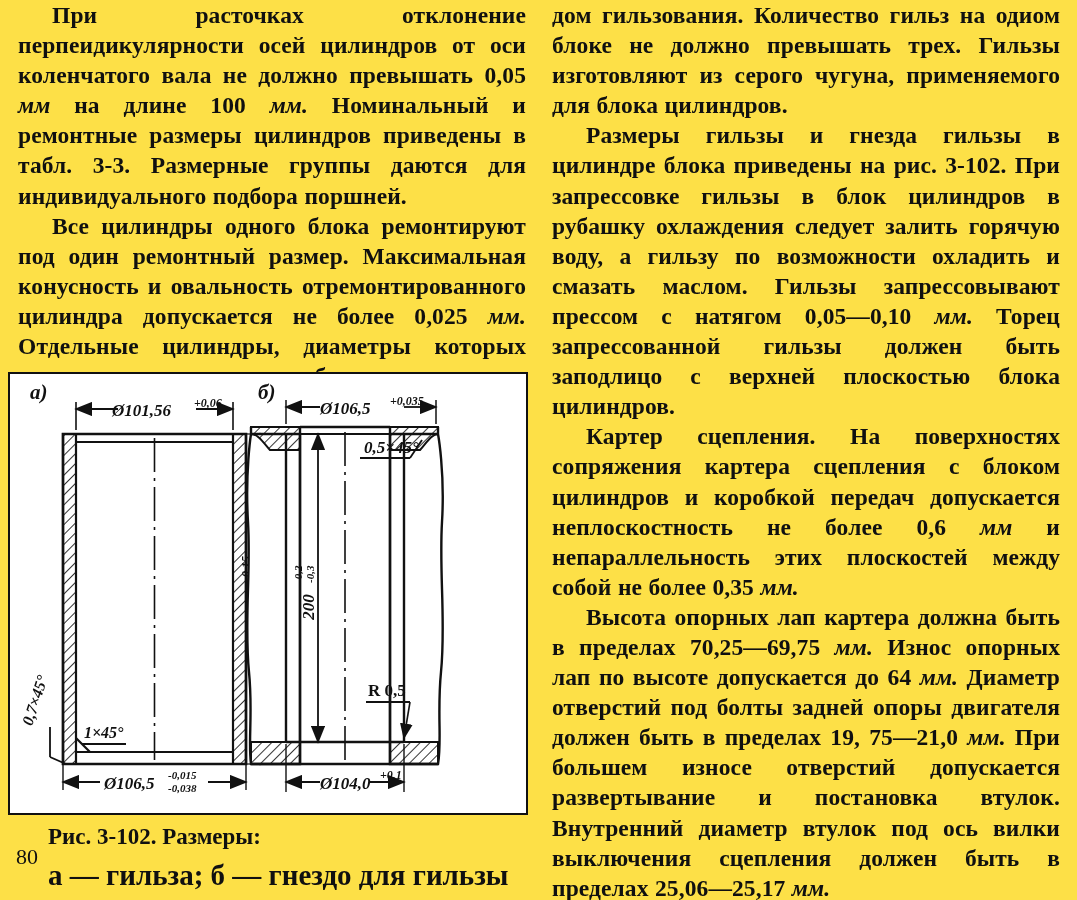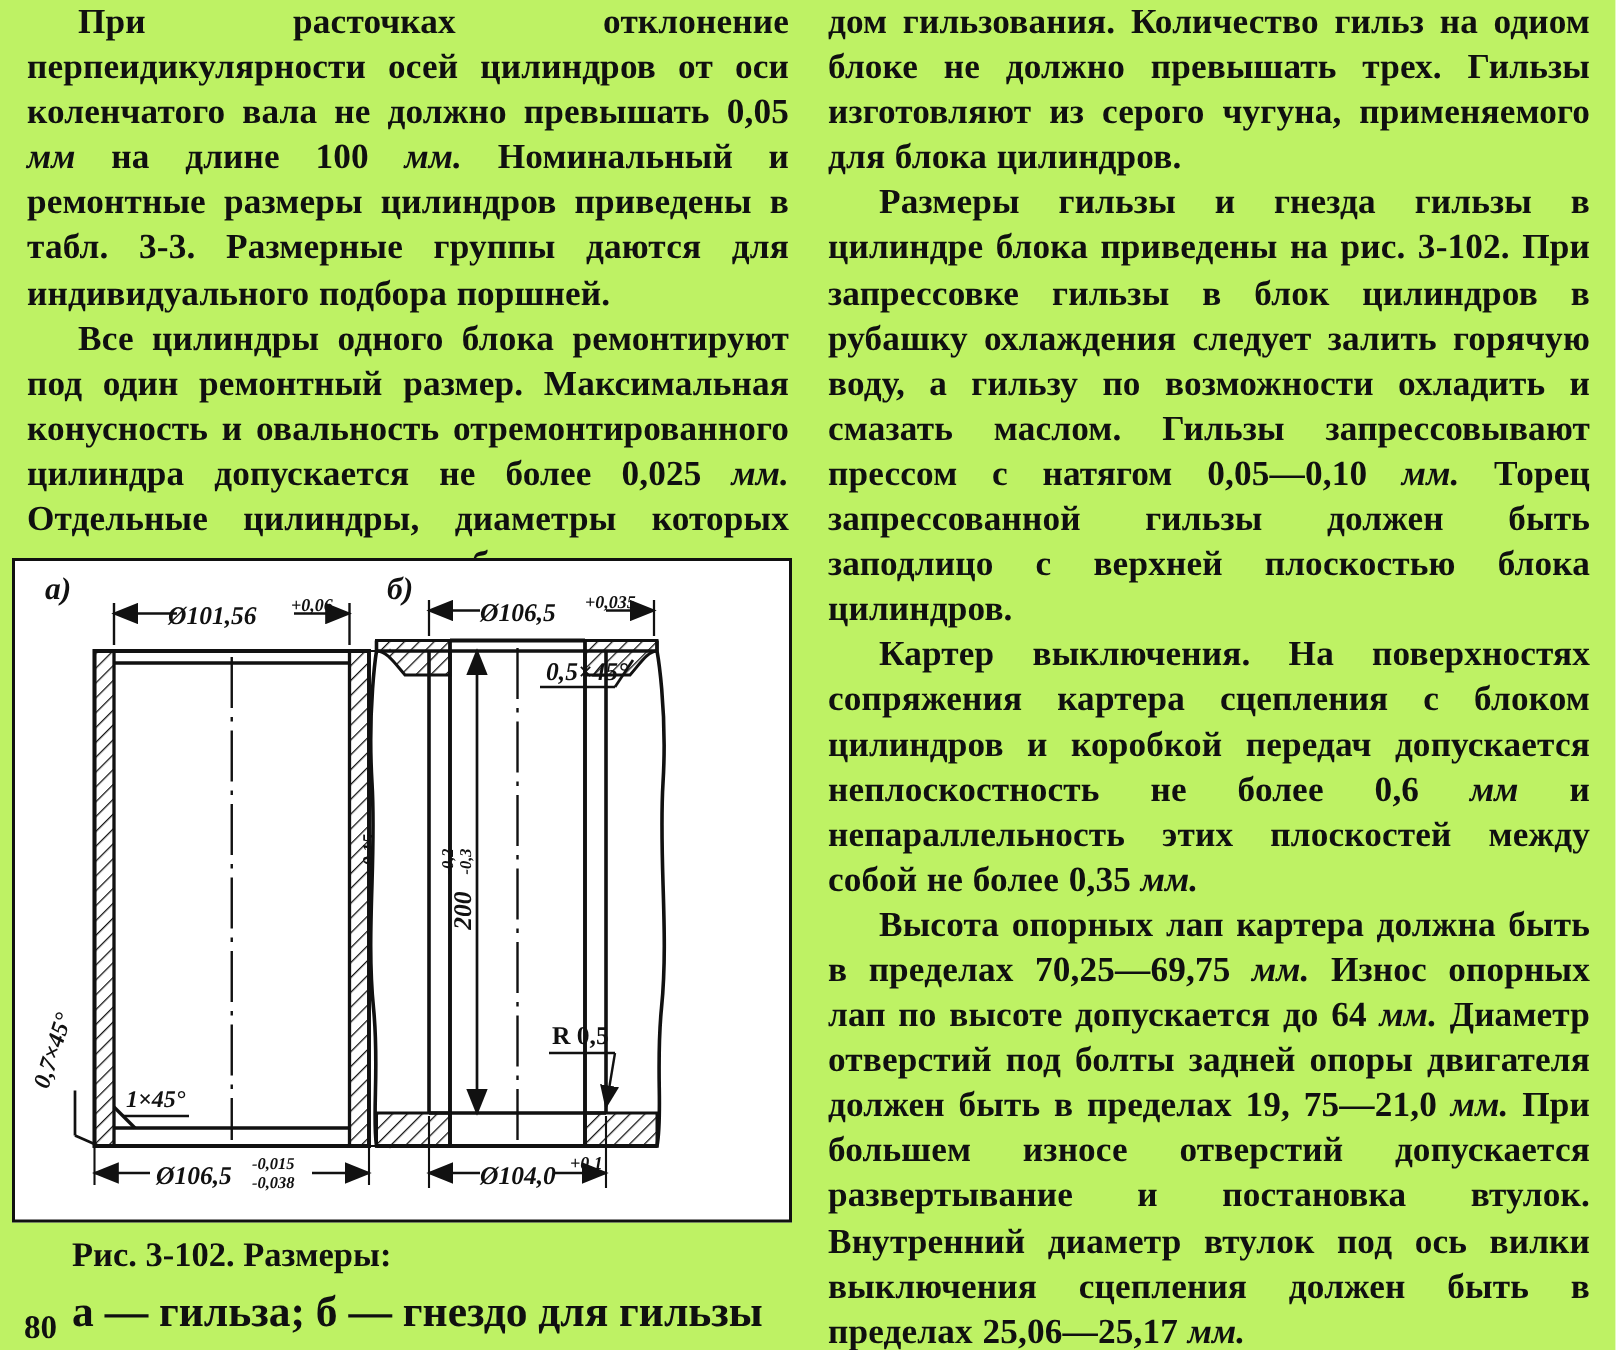--- a/index.html
+++ b/index.html
@@ -4,21 +4,21 @@
 <style>
   html, body {
     margin: 0;
     padding: 0;
     background: #ffffff;
   }
   .page {
     position: relative;
     width: 1077px;
     height: 900px;
-    background: #bef264;
+    background: #fde047;
     overflow: hidden;
     font-family: "Liberation Serif", "DejaVu Serif", serif;
     color: #101010;
   }
   .col {
     position: absolute;
     top: 0;
     width: 508px;
   }
   .col-left  { left: 18px;  }
@@ -68,39 +68,39 @@
   }
   .fig-caption .sub {
     font-size: 29px;
     font-weight: 600;
     display: block;
     margin-top: 8px;
   }
   .page-number {
     position: absolute;
     left: 16px;
-    top: 872px;
+    top: 844px;
     font-size: 22px;
-    font-weight: 700;
+    font-weight: 400;
   }
 </style>
 </head>
 <body>
 
 <div class="page">
 
   <div class="col col-left">
     <p class="para"><span>При расточках отклонение перпеидикулярности осей цилиндров от оси коленчатого вала не должно превышать 0,05 </span><span class="it">мм</span><span> на длине 100 </span><span class="it">мм.</span><span> Номинальный и ремонтные размеры цилиндров приведены в табл. 3-3. Размерные группы даются для индивидуального подбора поршней.</span></p>
     <p class="para"><span>Все цилиндры одного блока ремонтируют под один ремонтный размер. Максимальная конусность и овальность отремонтированного цилиндра допускается не более 0,025 </span><span class="it">мм.</span><span> Отдельные цилиндры, диаметры которых выпадают по каким-либо причинам за пределы наибольшего размера 103, 120 </span><span class="it">мм,</span><span> могут быть отремонтированы мето-</span></p>
   </div>
 
   <div class="col col-right">
     <p class="para noindent"><span>дом гильзования. </span><span class="bd">Количество гильз на одиом</span><span> блоке не должно превышать трех. Гильзы изготовляют из серого чугуна, применяемого для блока цилиндров.</span></p>
     <p class="para"><span>Размеры гильзы и гнезда гильзы в цилиндре блока приведены на рис. 3-102. При запрессовке гильзы в блок цилиндров в рубашку охлаждения следует залить горячую воду, а гильзу по возможности охладить и смазать маслом. Гильзы запрессовывают прессом с натягом 0,05—0,10 </span><span class="it">мм.</span><span> Торец запрессованной гильзы должен быть заподлицо с верхней плоскостью блока цилиндров.</span></p>
-    <p class="para"><span class="bd">Картер выключения.</span><span> На поверхностях сопряжения картера сцепления с блоком цилиндров и коробкой передач допускается неплоскостность не более 0,6 </span><span class="it">мм</span><span> и непараллельность этих плоскостей между собой не более 0,35 </span><span class="it">мм.</span></p>
+    <p class="para"><span class="bd">Картер сцепления.</span><span> На поверхностях сопряжения картера сцепления с блоком цилиндров и коробкой передач допускается неплоскостность не более 0,6 </span><span class="it">мм</span><span> и непараллельность этих плоскостей между собой не более 0,35 </span><span class="it">мм.</span></p>
     <p class="para"><span>Высота опорных лап картера должна быть в пределах 70,25—69,75 </span><span class="it">мм.</span><span> Износ опорных лап по высоте допускается до 64 </span><span class="it">мм.</span><span> Диаметр отверстий под болты задней опоры двигателя должен быть в пределах 19, 75—21,0 </span><span class="it">мм.</span><span> При большем износе отверстий допускается развертывание и постановка втулок. Внутренний диаметр втулок под ось вилки выключения сцепления должен быть в пределах 25,06—25,17 </span><span class="it">мм.</span></p>
 
   </div>
 
   <div class="figure-wrap">
     <div class="fig-border"></div>
     <svg class="fig-svg" viewBox="0 0 520 443">
       <defs>
         <pattern id="hatch" width="7" height="7" patternTransform="rotate(45)" patternUnits="userSpaceOnUse">
           <line x1="0" y1="0" x2="0" y2="7" stroke="#111" stroke-width="1.7"></line>

